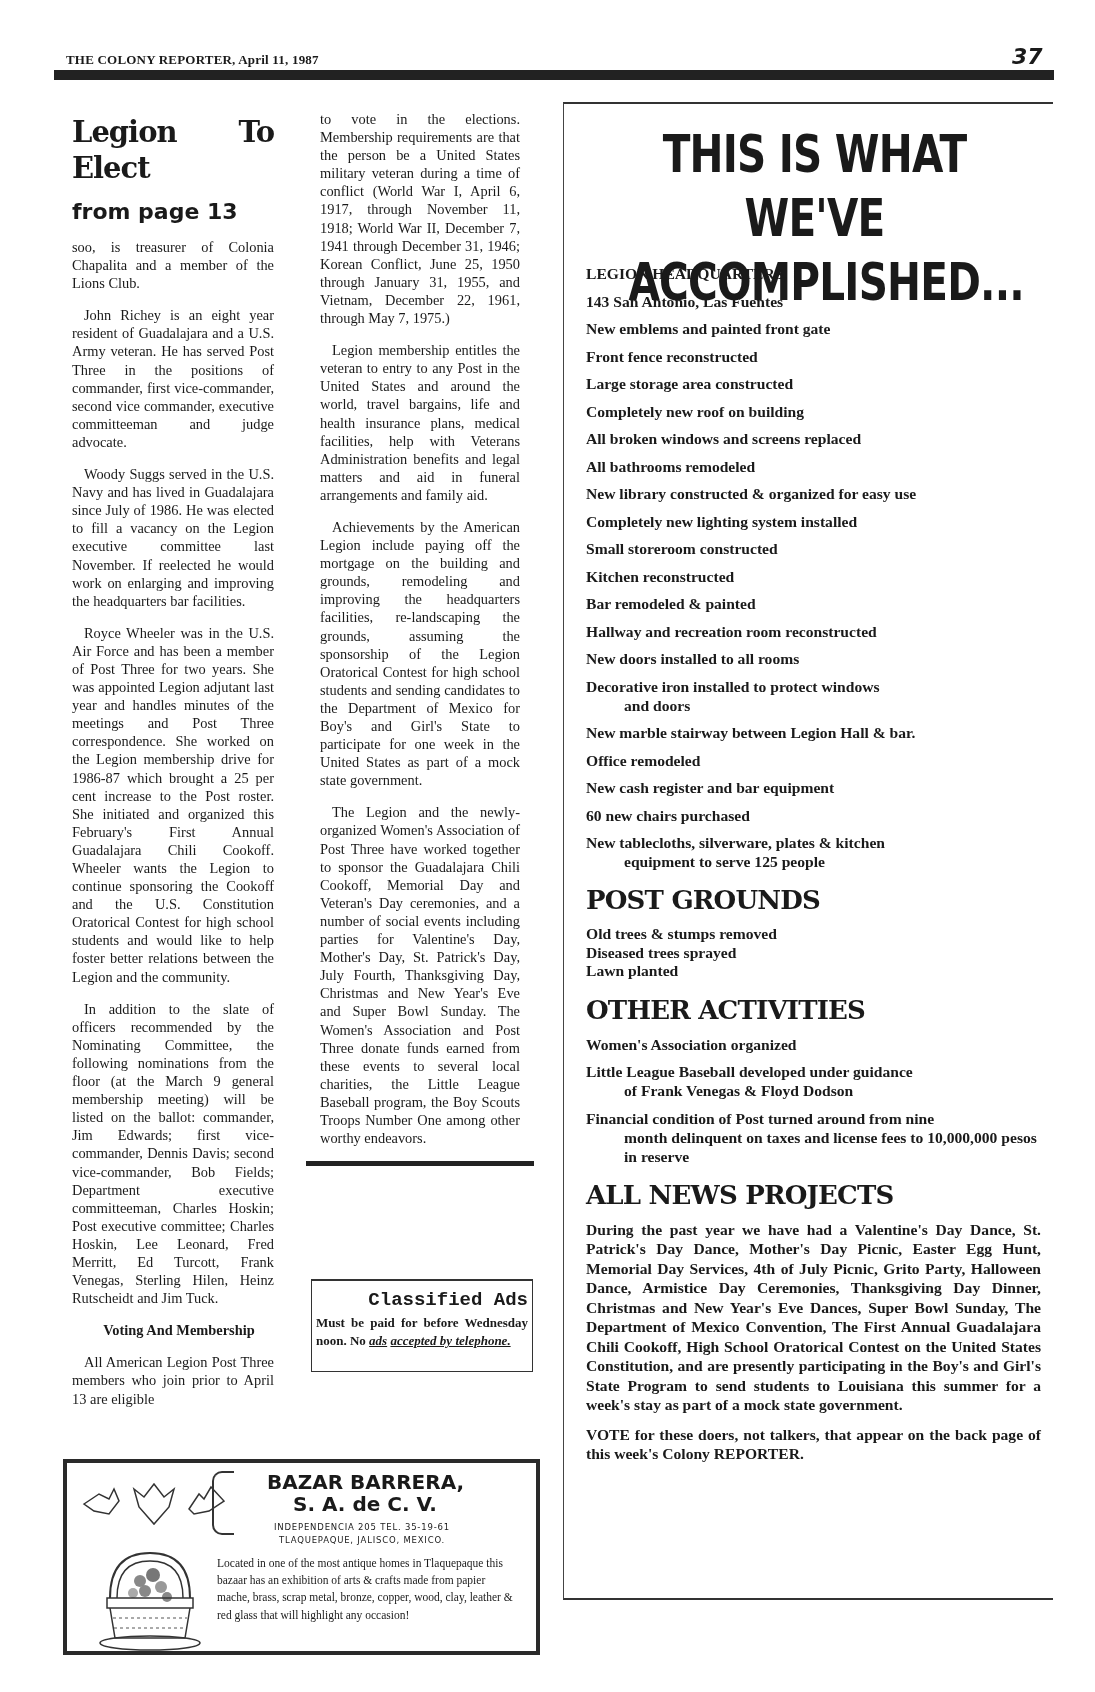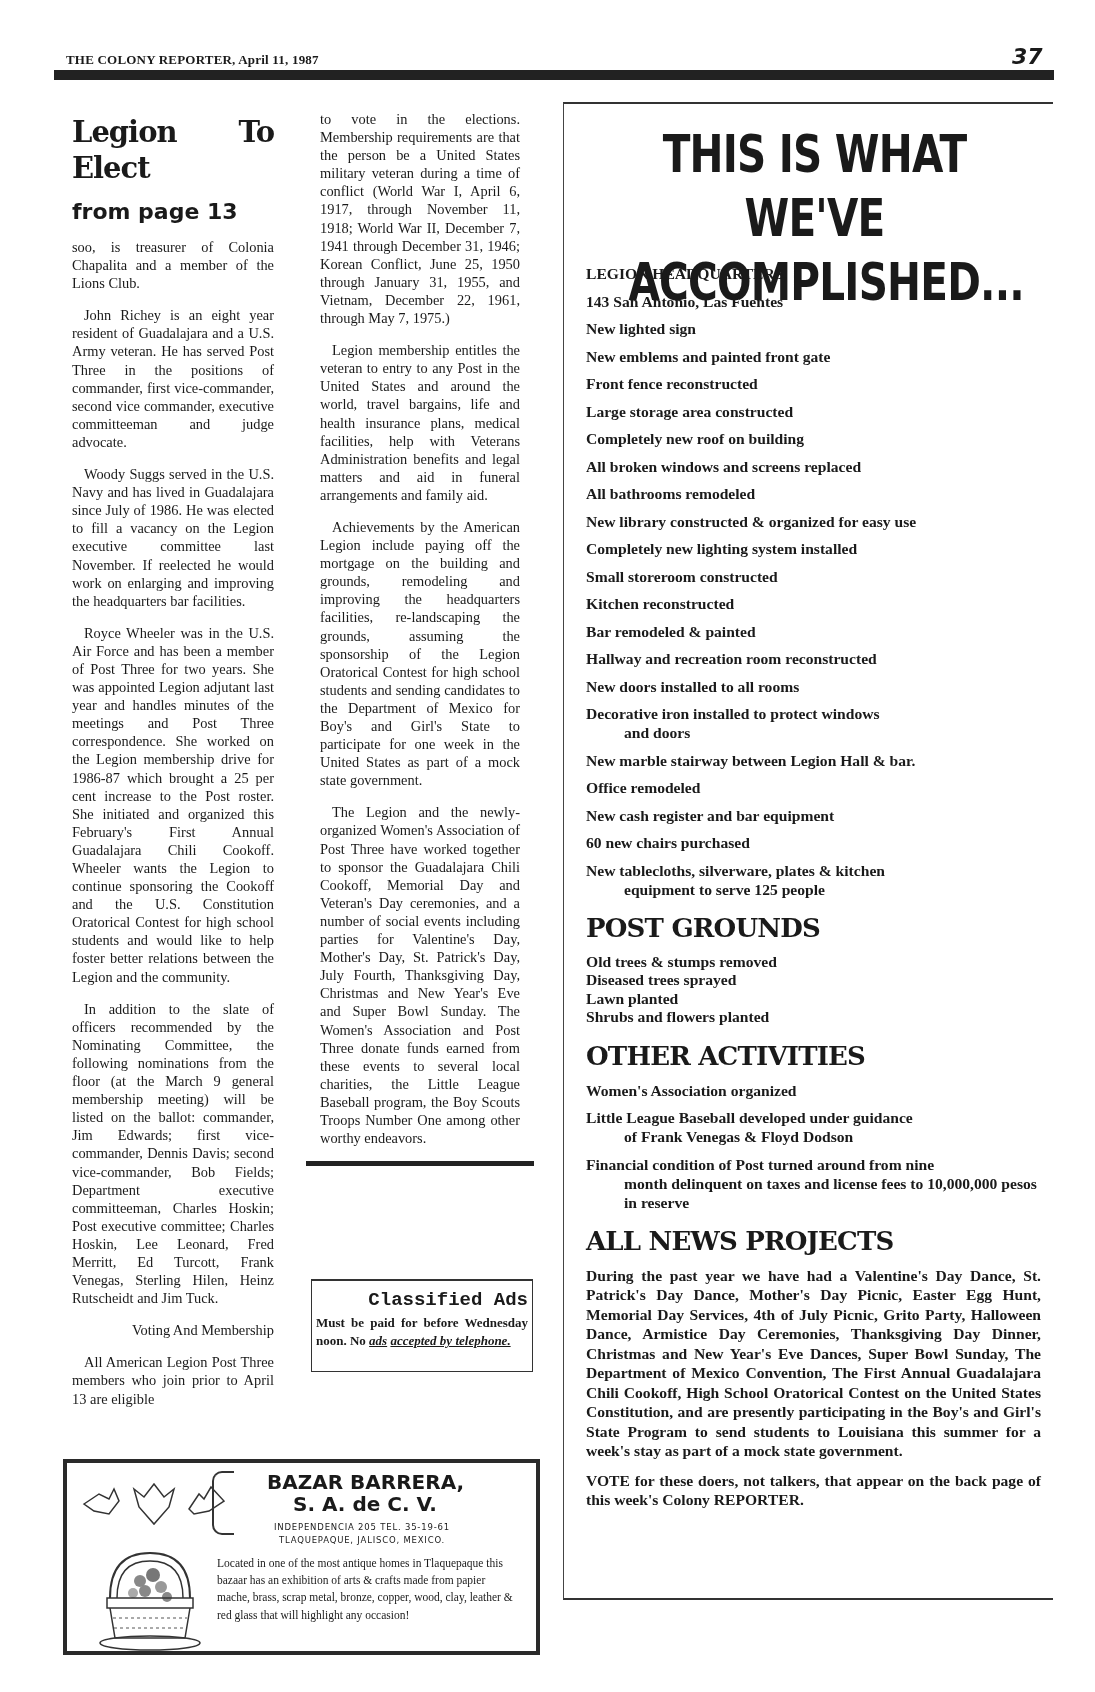--- a/index.html
+++ b/index.html
@@ -7,21 +7,21 @@
   .masthead{position:absolute;left:66px;top:52px;font-family:"Liberation Serif",serif;font-size:13px;font-weight:bold;letter-spacing:.2px;}
   .pagenum{position:absolute;left:1012px;top:44px;font-family:"DejaVu Sans",sans-serif;font-weight:bold;font-style:italic;font-size:22px;}
   .rule{position:absolute;left:54px;top:70px;width:1000px;height:10px;background:#222;}
   .col{position:absolute;font-family:"Liberation Serif",serif;font-size:14.4px;line-height:18.1px;text-align:justify;}
   .col p{margin:14px;text-indent:12px;}
   .col p.first{text-indent:0;}
   #colA{left:58px;top:100px;width:230px;}
   #colB{left:306px;top:96px;width:228px;}
   .headline{font-family:"DejaVu Serif",serif;font-weight:bold;font-size:29px;line-height:36px;letter-spacing:-1px;margin:0 0 4px 0;text-indent:0 !important;}
   .jump{font-family:"DejaVu Sans",sans-serif;font-weight:bold;font-size:22px;line-height:24px;margin:0;text-indent:0 !important;}
-  .subhead{font-weight:normal;text-align:right;}
+  .subhead{font-weight:bold;text-align:center;}
   .thickrule{height:5px;background:#222;margin:10px 0 0 0;}
   .classbox{position:absolute;left:311px;top:1279px;width:222px;height:93px;border:1px solid #333;border-top:2px solid #333;padding:0 4px;box-sizing:border-box;}
   .class-title{font-family:Liberation Mono, monospace;font-weight:bold;font-size:19px;text-align:right;margin-top:8px;}
   .class-body{font-family:"Liberation Serif",serif;font-weight:bold;font-size:13px;line-height:18px;text-align:justify;margin-top:3px;}
   .u{text-decoration:underline;font-style:italic;}
   .adbox{position:absolute;left:63px;top:1459px;width:477px;height:196px;border:4px solid #2a2a2a;box-sizing:border-box;}
   .ad-doves{position:absolute;left:12px;top:16px;width:150px;height:50px;}
   .ad-basket{position:absolute;left:28px;top:80px;width:110px;height:110px;}
   .ad-title{position:absolute;left:200px;top:8px;font-family:"DejaVu Sans",sans-serif;font-weight:bold;font-size:20px;line-height:22px;}
   .ad-sub{position:absolute;left:226px;top:30px;font-family:"DejaVu Sans",sans-serif;font-weight:bold;font-size:20px;line-height:22px;}
@@ -101,21 +101,20 @@
 
 <div class="box">
   <div class="big">
     <div>THIS IS WHAT WE'VE</div>
     <div>ACCOMPLISHED...</div>
   </div>
   <div class="list">
     <div class="it">LEGION HEADQUARTERS,</div>
     <div class="it">143 San Antonio, Las Fuentes</div>
     <div id="hq-items">
-        <div class="it"><span>New lighted sign</span></div>
         <div class="it"><span>New emblems and painted front gate</span></div>
         <div class="it"><span>Front fence reconstructed</span></div>
         <div class="it"><span>Large storage area constructed</span></div>
         <div class="it"><span>Completely new roof on building</span></div>
         <div class="it"><span>All broken windows and screens replaced</span></div>
         <div class="it"><span>All bathrooms remodeled</span></div>
         <div class="it"><span>New library constructed &amp; organized for easy use</span></div>
         <div class="it"><span>Completely new lighting system installed</span></div>
         <div class="it"><span>Small storeroom constructed</span></div>
         <div class="it"><span>Kitchen reconstructed</span></div>
@@ -127,21 +126,20 @@
         <div class="it"><span>Office remodeled</span></div>
         <div class="it"><span>New cash register and bar equipment</span></div>
         <div class="it"><span>60 new chairs purchased</span></div>
         <div class="it"><span>New tablecloths, silverware, plates &amp; kitchen</span><span class="cont">equipment to serve 125 people</span></div>
       </div>
     <div class="sec">POST GROUNDS</div>
     <div class="tight" id="pg-items">
         <div class="it"><span>Old trees &amp; stumps removed</span></div>
         <div class="it"><span>Diseased trees sprayed</span></div>
         <div class="it"><span>Lawn planted</span></div>
-        <div class="it"><span>Shrubs and flowers planted</span></div>
       </div>
     <div class="sec">OTHER ACTIVITIES</div>
     <div id="oa-items">
         <div class="it"><span>Women's Association organized</span></div>
         <div class="it"><span>Little League Baseball developed under guidance</span><span class="cont">of Frank Venegas &amp; Floyd Dodson</span></div>
         <div class="it"><span>Financial condition of Post turned around from nine</span><span class="cont">month delinquent on taxes and license fees to 10,000,000 pesos in reserve</span></div>
       </div>
     <div class="sec">ALL NEWS PROJECTS</div>
     <div class="para">During the past year we have had a Valentine's Day Dance, St. Patrick's Day Dance, Mother's Day Picnic, Easter Egg Hunt, Memorial Day Services, 4th of July Picnic, Grito Party, Halloween Dance, Armistice Day Ceremonies, Thanksgiving Day Dinner, Christmas and New Year's Eve Dances, Super Bowl Sunday, The Department of Mexico Convention, The First Annual Guadalajara Chili Cookoff, High School Oratorical Contest on the United States Constitution, and are presently participating in the Boy's and Girl's State Program to send students to Louisiana this summer for a week's stay as part of a mock state government.</div>
     <div class="para">VOTE for these doers, not talkers, that appear on the back page of this week's Colony REPORTER.</div>

